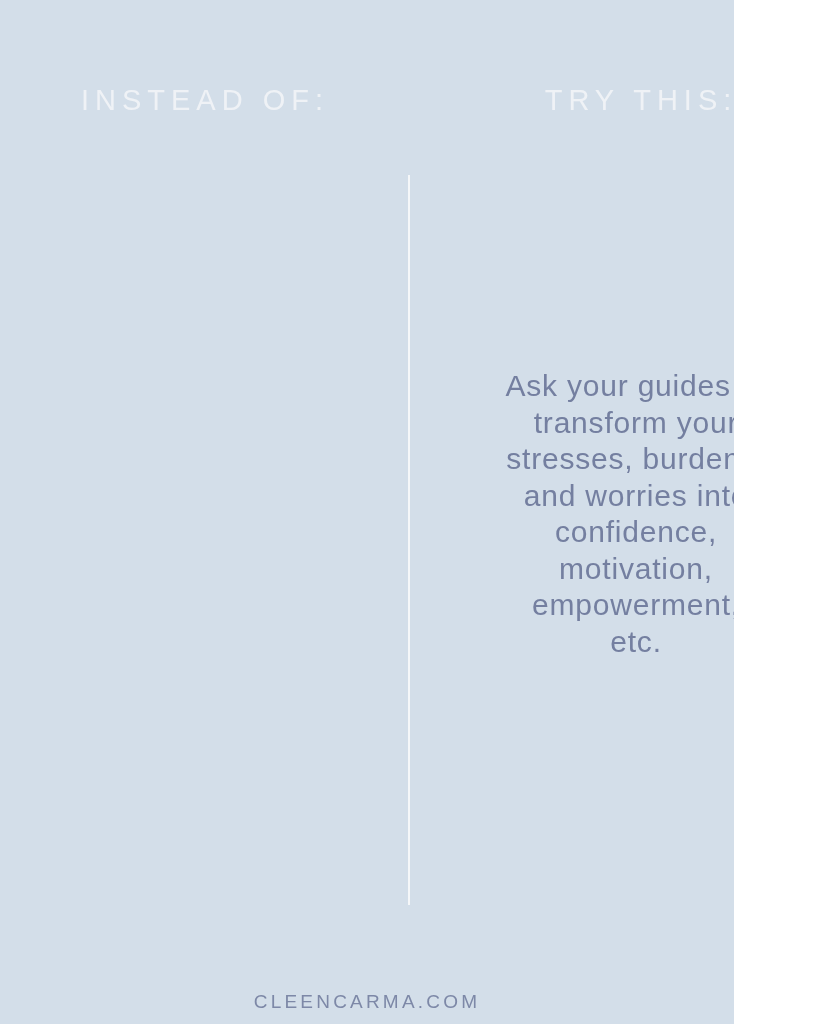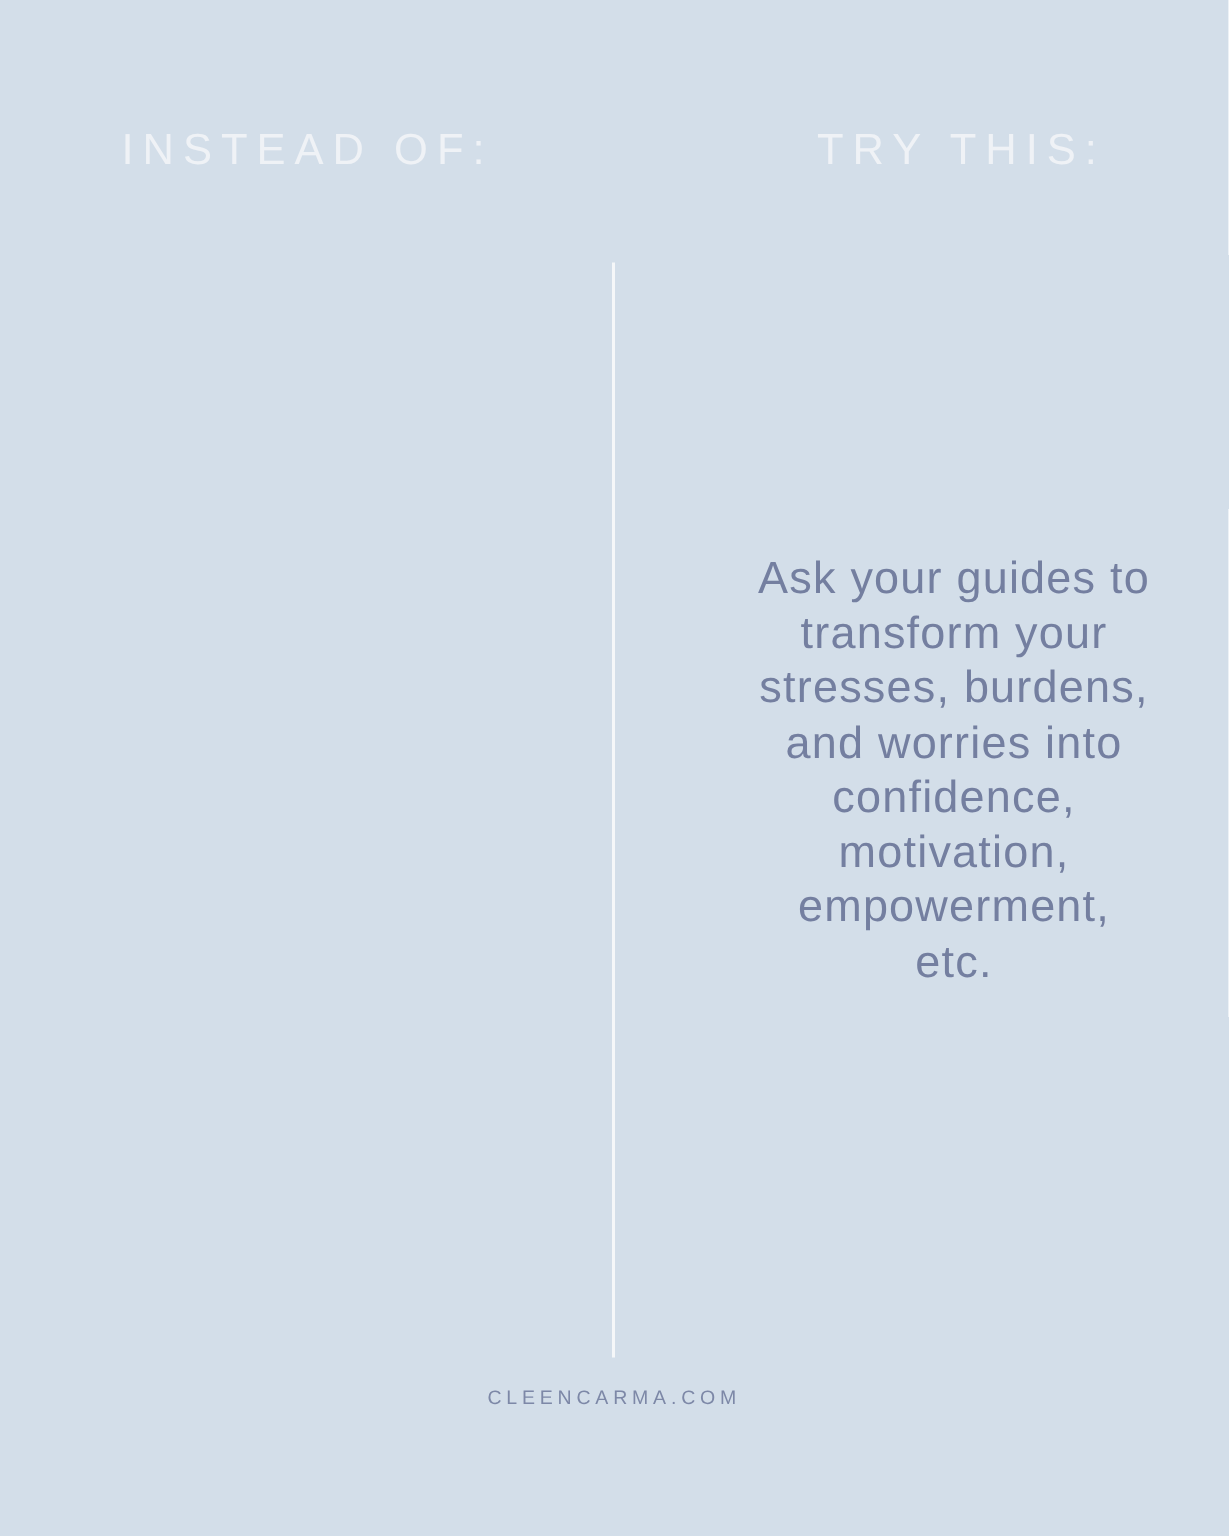--- a/index.html
+++ b/index.html
@@ -6,21 +6,21 @@
     --bg: #d3dee9;
     --header: #eff2f6;
     --body: #747fa0;
     --footer: #7d88a7;
     --divider: #f5f7f9;
   }
   * { margin: 0; padding: 0; box-sizing: border-box; }
   html, body { background: #ffffff; }
   .canvas {
     position: relative;
-    width: 819px;
+    width: 734px;
     height: 1024px;
     background: var(--bg);
     overflow: hidden;
     font-family: "Liberation Sans", sans-serif;
   }
   .col-header {
     position: absolute;
     top: 84px;
     transform: translateX(-50%);
     font-size: 29px;
@@ -50,22 +50,22 @@
     letter-spacing: 0.8px;
     font-weight: 400;
     color: var(--body);
   }
   .col-body.left { left: 217px; top: 424px; }
   .col-body.right { left: 636px; top: 368px; }
   .footer {
     position: absolute;
     left: 50%;
     transform: translateX(-50%);
-    top: 924px;
-    font-size: 13px;
+    top: 991px;
+    font-size: 19px;
     letter-spacing: 3.2px;
     color: var(--footer);
     white-space: nowrap;
   }
 </style>
 </head>
 <body>
 
 <div class="canvas">
 

